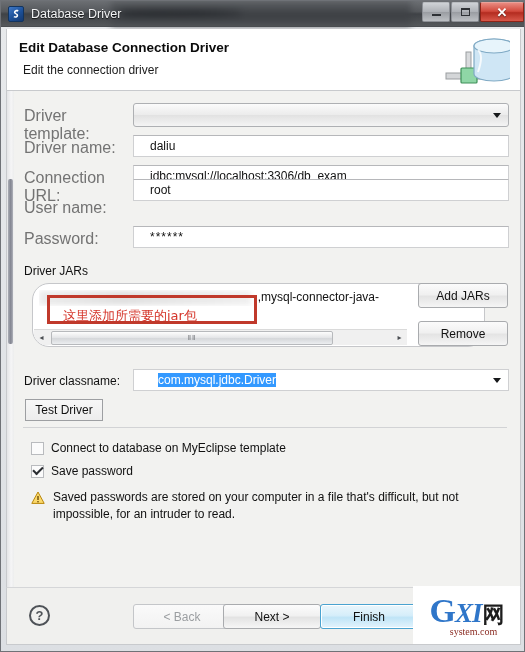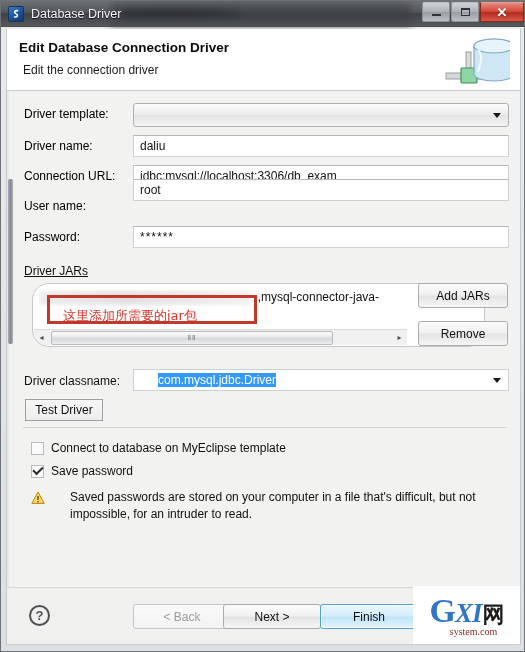--- a/index.html
+++ b/index.html
@@ -119,29 +119,29 @@
   }
   #leftscroll .thumb {
     position: absolute; left: 1px; top: 88px;
     width: 5px; height: 165px;
     background: linear-gradient(90deg,#9fa2ab 0%, #6f7280 55%, #a4a7b0 100%);
     border-radius: 2px;
     opacity: .85;
   }
 
   .row { position: absolute; display: flex; align-items: center; }
-  .fld-label { font-size: 12px; color: #000000; }
+  .fld-label { font-size: 16px; color: #737373; }
 
   .textfield {
     background: #ffffff;
     border: 1px solid #cfd0d2;
     border-top-color: #b6b7ba;
     height: 22px;
     display: flex; align-items: center;
-    padding-left: 6px;
+    padding-left: 16px;
     font-size: 12px; color: #111;
     overflow: hidden; white-space: nowrap;
   }
   .combo {
     background: linear-gradient(180deg,#fbfbfb 0%, #ececec 48%, #e2e2e2 52%, #f4f4f4 100%);
     border: 1px solid #aeb0b3;
     border-radius: 3px;
     height: 24px;
     display: flex; align-items: center;
     padding-left: 6px;
@@ -241,21 +241,21 @@
   .chkbox.checked::after {
     content: "";
     width: 8px; height: 4px;
     border-left: 2px solid #2a2d31;
     border-bottom: 2px solid #2a2d31;
     transform: rotate(-45deg) translate(1px,-1px);
   }
   .chk-label { margin-left: 7px; font-size: 12px; color: #111; }
 
   #warn-row { position: absolute; left: 24px; top: 488px; width: 470px; display: flex; }
-  #warn-text { margin-left: 25px; font-size: 12px; color: #111; line-height: 17px; width: 446px; }
+  #warn-text { margin-left: 8px; font-size: 12px; color: #111; line-height: 17px; width: 446px; }
 
   
   #footer {
     position: absolute; left: 5px; top: 586px;
     width: 515px; height: 58px;
     background: #f0f0ee;
     border: 1px solid #c8cacd;
     border-top: 1px solid #d5d6d8;
   }
   #help-icon {
@@ -398,21 +398,21 @@
       <span>root</span>
     </div>
 
     <div class="row" style="left:17px; top:139px;">
       <div class="fld-label" style="width:108px;">Password:</div>
     </div>
     <div class="textfield" style="position:absolute; left:126px; top:135px; width:376px;">
       <span style="letter-spacing:1px;">******</span>
     </div>
 
-    <div class="section-label" style="left:17px; top:173px;text-decoration:underline;">Driver JARs</div>
+    <div class="section-label" style="left:17px; top:173px;">Driver JARs</div>
 
     <div id="jarlist" style="left:25px; top:192px; width:453px; height:64px;border-radius:17px;">
       <div id="jar-entry">
         <span class="blurchunk"></span>
         <span class="txt">,mysql-connector-java-</span>
       </div>
       <div id="hscroll" style="width:373px;">
         <div class="arrow">◂</div>
         <div class="track">
           <div class="hthumb">‖‖</div>

